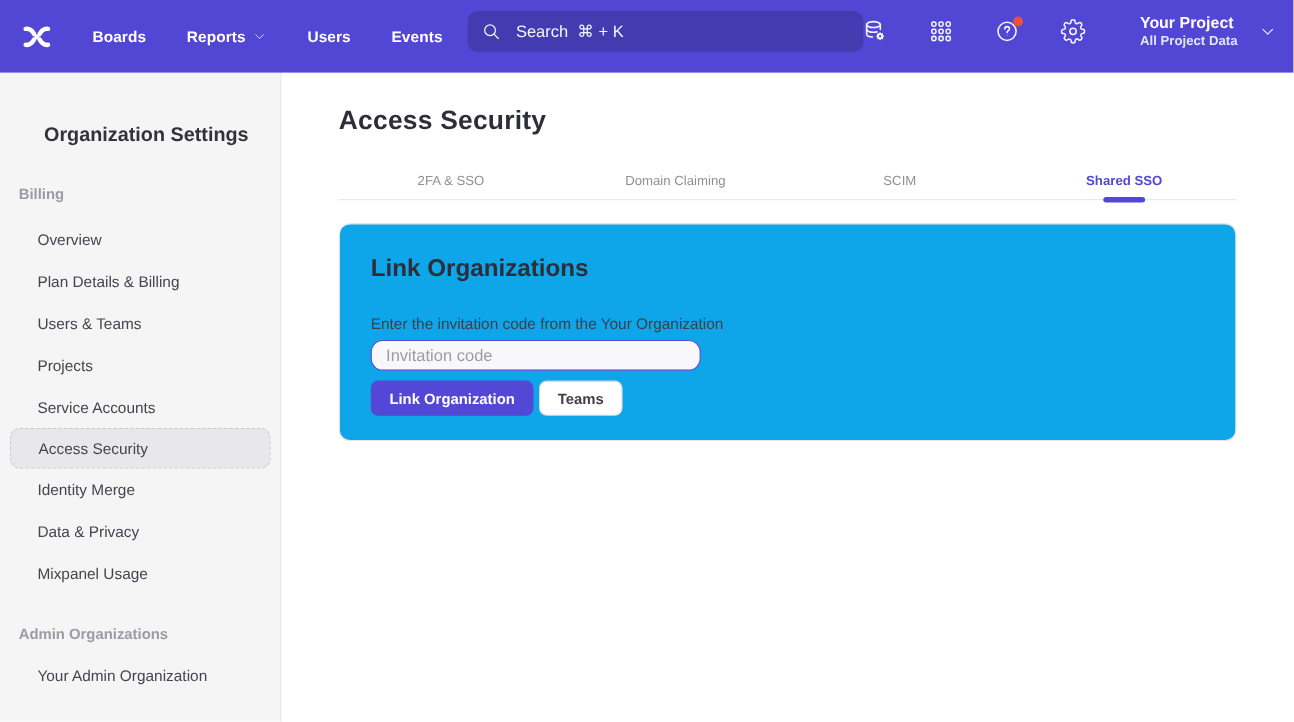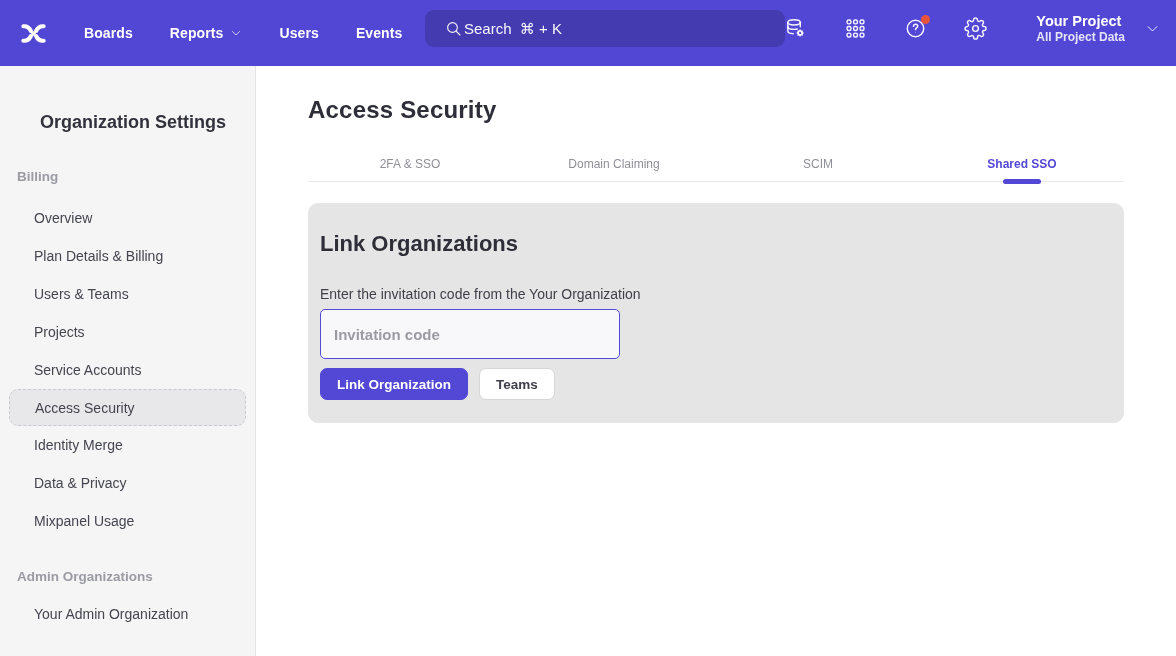--- a/index.html
+++ b/index.html
@@ -40,22 +40,22 @@
     letter-spacing: .1px;
   }
   .searchbar {
     position: absolute;
     left: 425px; top: 10px;
     width: 360px; height: 37px;
     background: rgba(0,0,0,0.17);
     border-radius: 9px;
     display: flex;
     align-items: center;
-    gap: 1px;
-    padding: 0 20px;
+    gap: 13px;
+    padding: 0 13px;
     color: rgba(255,255,255,0.95);
     font-size: 15px;
     cursor: text;
   }
   .searchbar .search-text { white-space: pre; }
   .nav-right {
     position: absolute;
     right: 16px; top: 0; height: 57px;
     display: flex;
     align-items: center;
@@ -167,53 +167,52 @@
     transform: translateX(-50%);
     bottom: -3px;
     width: 38px;
     height: 5px;
     border-radius: 3px;
     background: #5348d6;
   }
 
   .card {
     margin-top: 21px;
-    background: #e5e5e5;
+    background: #0ea5e9;
     border: 1px solid #e7e7ea;
     border-radius: 10px;
-    padding: 27px 11px 22px;
+    padding: 27px 28px 22px;
   }
   .card-title {
     font-size: 22px;
     line-height: 26px;
     font-weight: 700;
     color: #2e2e38;
   }
   .card-desc {
     margin-top: 29px;
     font-size: 14px;
     line-height: 17px;
     color: #3f3f49;
   }
   .invite-input {
     margin-top: 6px;
     width: 300px;
-    height: 50px;
+    height: 28px;
     border: 1px solid #554ad8;
-    border-radius: 5px;
+    border-radius: 11px;
     background: #f8f8fa;
     padding: 0 13px;
     font-size: 15px;
     color: #32323c;
     outline: none;
     font-family: "Liberation Sans", "DejaVu Sans", sans-serif;
-    font-weight: bold;
   }
   .invite-input::placeholder { color: #9b9ba3; }
-  .btn-row { margin-top: 9px; display: flex; gap: 11px; }
+  .btn-row { margin-top: 9px; display: flex; gap: 5px; }
   .btn {
     height: 32px;
     border-radius: 7px;
     padding: 0 16px;
     font-size: 13.5px;
     font-weight: 600;
     cursor: pointer;
     font-family: "Liberation Sans", "DejaVu Sans", sans-serif;
   }
   .btn-primary { background: #5348d6; border: 1px solid #5348d6; color: #ffffff; }

